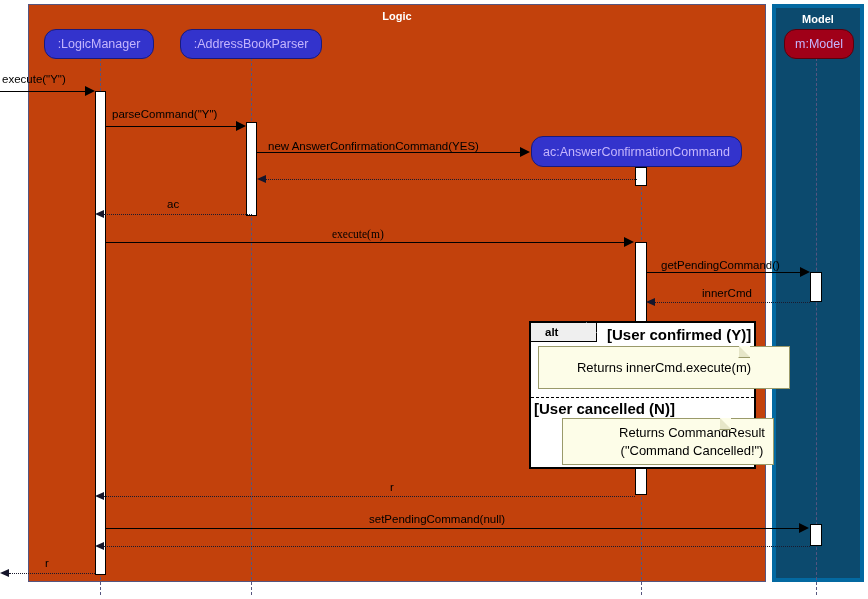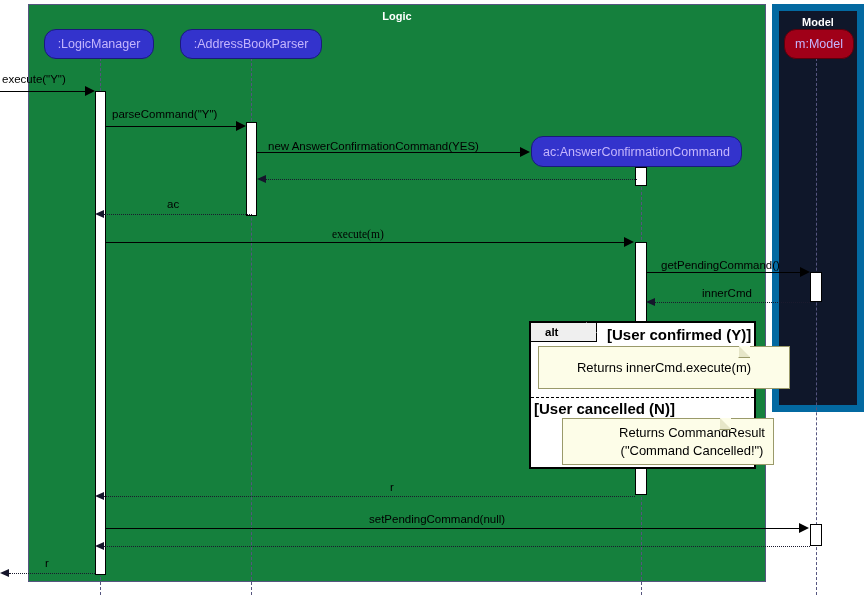--- a/index.html
+++ b/index.html
@@ -41,25 +41,25 @@
        border-left:11px solid #e6e6c8;border-top:11px solid #fdfde8;}
   .note-fold-edge{position:absolute;width:0;height:0;
        border-left:12px solid transparent;border-bottom:12px solid #9a9a6a;}
   .ret-lbl{position:absolute;font-size:11.5px;color:#000000;}
 </style>
 </head>
 <body>
 
 <div id="stage">
 
-  <div class="panel" style="left:28px;top:4px;width:738px;height:578px;background:#15803d;border:1px solid #55557f;padding-left:48px;">
+  <div class="panel" style="left:28px;top:4px;width:738px;height:578px;background:#c2410c;border:1px solid #55557f;padding-left:48px;">
     <div class="panel-title">Logic</div>
   </div>
 
-  <div class="panel" style="left:772px;top:4px;width:92px;height:408px;background:#0f172a;border:7px solid #0369a1;">
+  <div class="panel" style="left:772px;top:4px;width:92px;height:578px;background:#0c4a6e;border:4px solid #0369a1;">
     <div class="panel-title">Model</div>
   </div>
 
   <div class="lifeline" style="left:100px;top:58px;height:537px;"></div>
   <div class="lifeline" style="left:251px;top:58px;height:537px;"></div>
   <div class="lifeline" style="left:641px;top:167px;height:428px;"></div>
   <div class="lifeline" style="left:816px;top:58px;height:537px;"></div>
 
   <div class="actorbox" style="left:44px;top:29px;width:110px;height:30px;background:#3333cc;border:1px solid #1a1a7a;">
     <span>:LogicManager</span>

